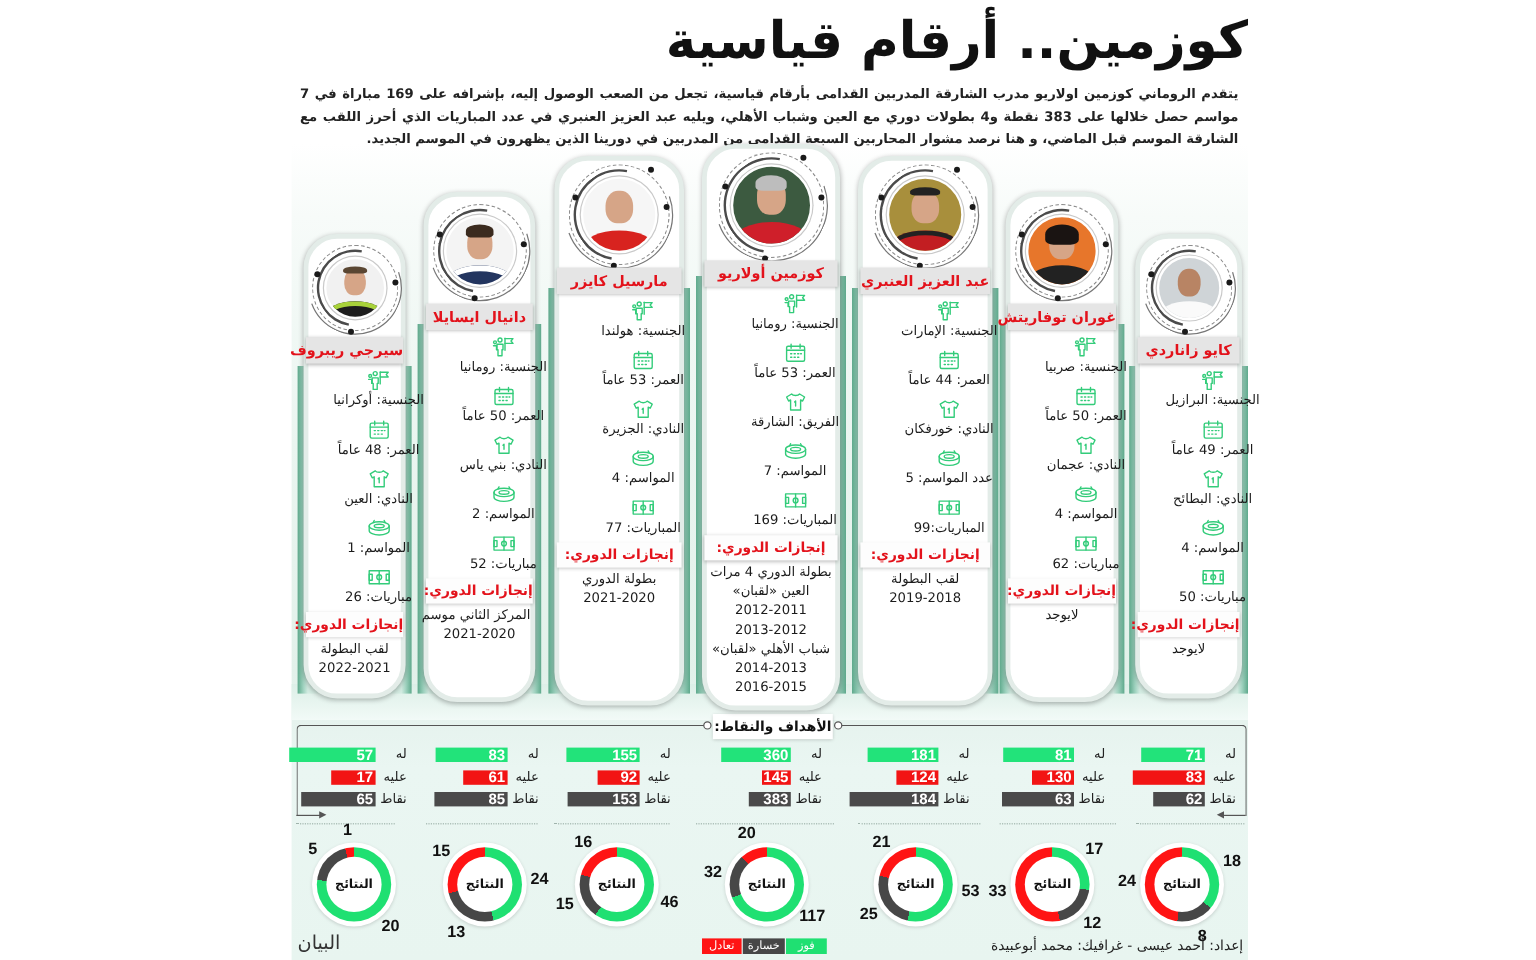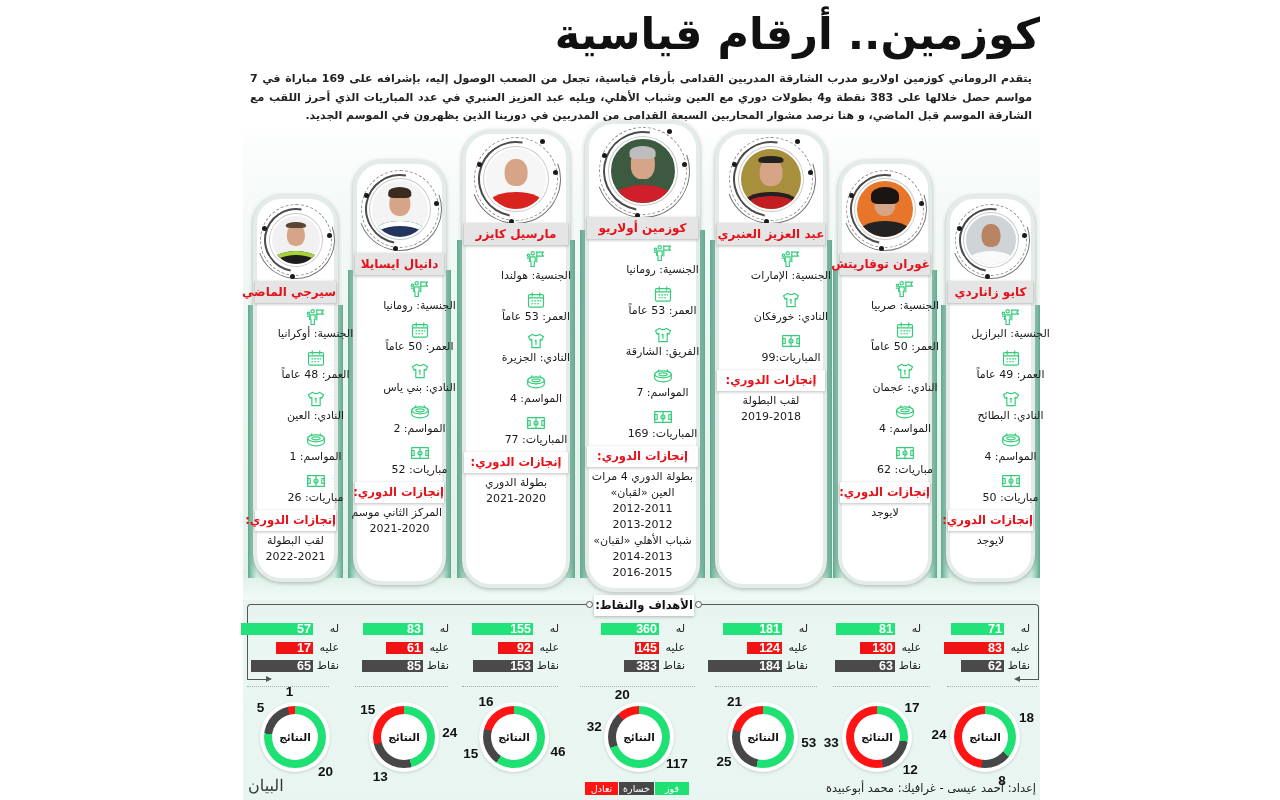--- a/index.html
+++ b/index.html
@@ -126,21 +126,21 @@
       <span class="dot d1"></span>
         <span class="dot d2"></span>
         <span class="dot d3"></span>
       <div class="photo p0">
           <div class="head"></div>
           <div class="hair"></div>
           <div class="shirt"></div>
         </div>
     </div>
   </div>
-  <div class="name-box">سيرجي الماضي</div>
+  <div class="name-box">سيرجي ريبروف</div>
   <div class="item">
       <svg class="ic">
         <use href="#ic-nat"></use>
       </svg>
       <span class="txt">الجنسية: أوكرانيا</span>
     </div>
   <div class="item">
       <svg class="ic">
         <use href="#ic-cal"></use>
       </svg>
@@ -358,23 +358,35 @@
   </div>
   <div class="name-box">عبد العزيز العنبري</div>
   <div class="item">
       <svg class="ic">
         <use href="#ic-nat"></use>
       </svg>
       <span class="txt">الجنسية: الإمارات</span>
     </div>
   <div class="item">
       <svg class="ic">
+        <use href="#ic-cal"></use>
+      </svg>
+      <span class="txt">العمر: 44 عاماً</span>
+    </div>
+  <div class="item">
+      <svg class="ic">
         <use href="#ic-jer"></use>
       </svg>
       <span class="txt">النادي: خورفكان</span>
+    </div>
+  <div class="item">
+      <svg class="ic">
+        <use href="#ic-std"></use>
+      </svg>
+      <span class="txt">عدد المواسم: 5</span>
     </div>
   <div class="item">
       <svg class="ic">
         <use href="#ic-pit"></use>
       </svg>
       <span class="txt">المباريات:99</span>
     </div>
   <div class="ach-title">إنجازات الدوري:</div>
   <div class="ach">
     <div>لقب البطولة</div>

